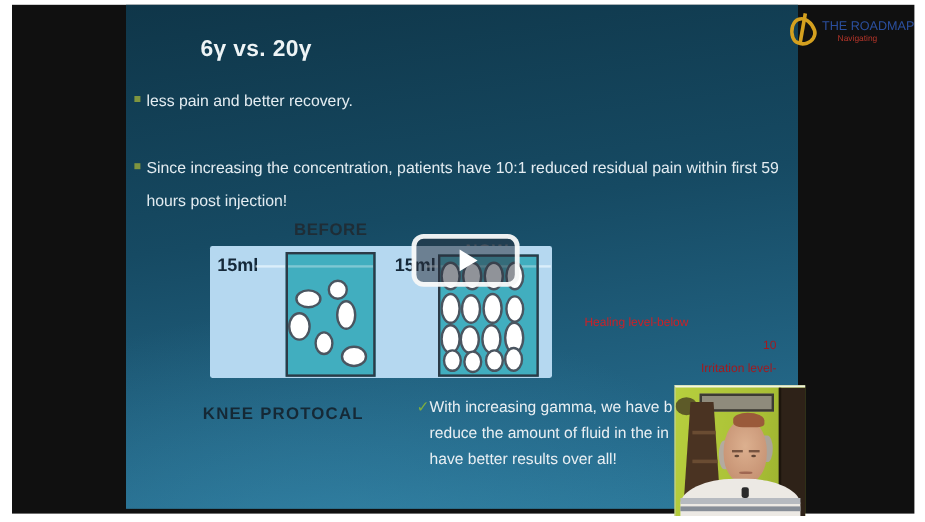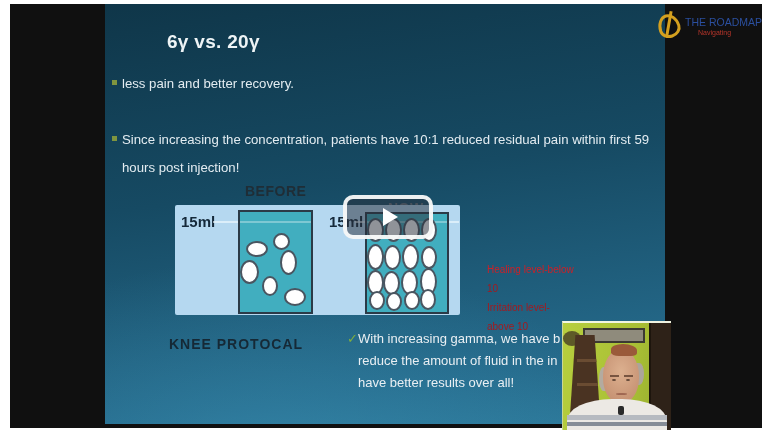--- a/index.html
+++ b/index.html
@@ -27,21 +27,21 @@
   .vol-label{font-size:15px;font-weight:bold;color:#15293a;}
   #vol-before{left:76px;top:209px;}
   #vol-now{left:224px;top:209px;}
   .cap-label{font-size:14px;letter-spacing:.5px;font-weight:bold;}
   #before-label{left:140px;top:179px;color:#1f2d36;}
   #now-label{left:283px;top:196px;color:#66737d;}
   .level-line{height:2px;background:rgba(240,250,255,.65);top:217px;}
   
   #red-note{left:382px;top:217px;width:160px;font-size:10px;font-weight:normal;line-height:19px;margin-top:39px;}
   #red-note .r0{color:#cc2027;}
-  #red-note .rx{color:#a31a1f;}
+  #red-note .rx{color:#a31a1f;text-align:right;}
   
   #protocol-label{left:64px;top:332px;font-size:14px;letter-spacing:1px;color:#14222d;font-weight:bold;opacity:.9;}
   #note-check{left:242px;top:327px;color:#7fae3e;font-size:13px;}
   #note-text{left:253px;top:324px;width:300px;font-size:13px;line-height:22px;color:#e9eff3;}
   #note-text div{white-space:nowrap;}
   
   #play-button{left:238px;top:191px;width:90px;height:44px;border:4px solid rgba(255,255,255,.92);
                border-radius:10px;background:rgba(42,48,60,.52);box-sizing:border-box;cursor:pointer;}
   #play-triangle{position:absolute;left:36px;top:9px;width:0;height:0;
                  border-top:9px solid transparent;border-bottom:9px solid transparent;

